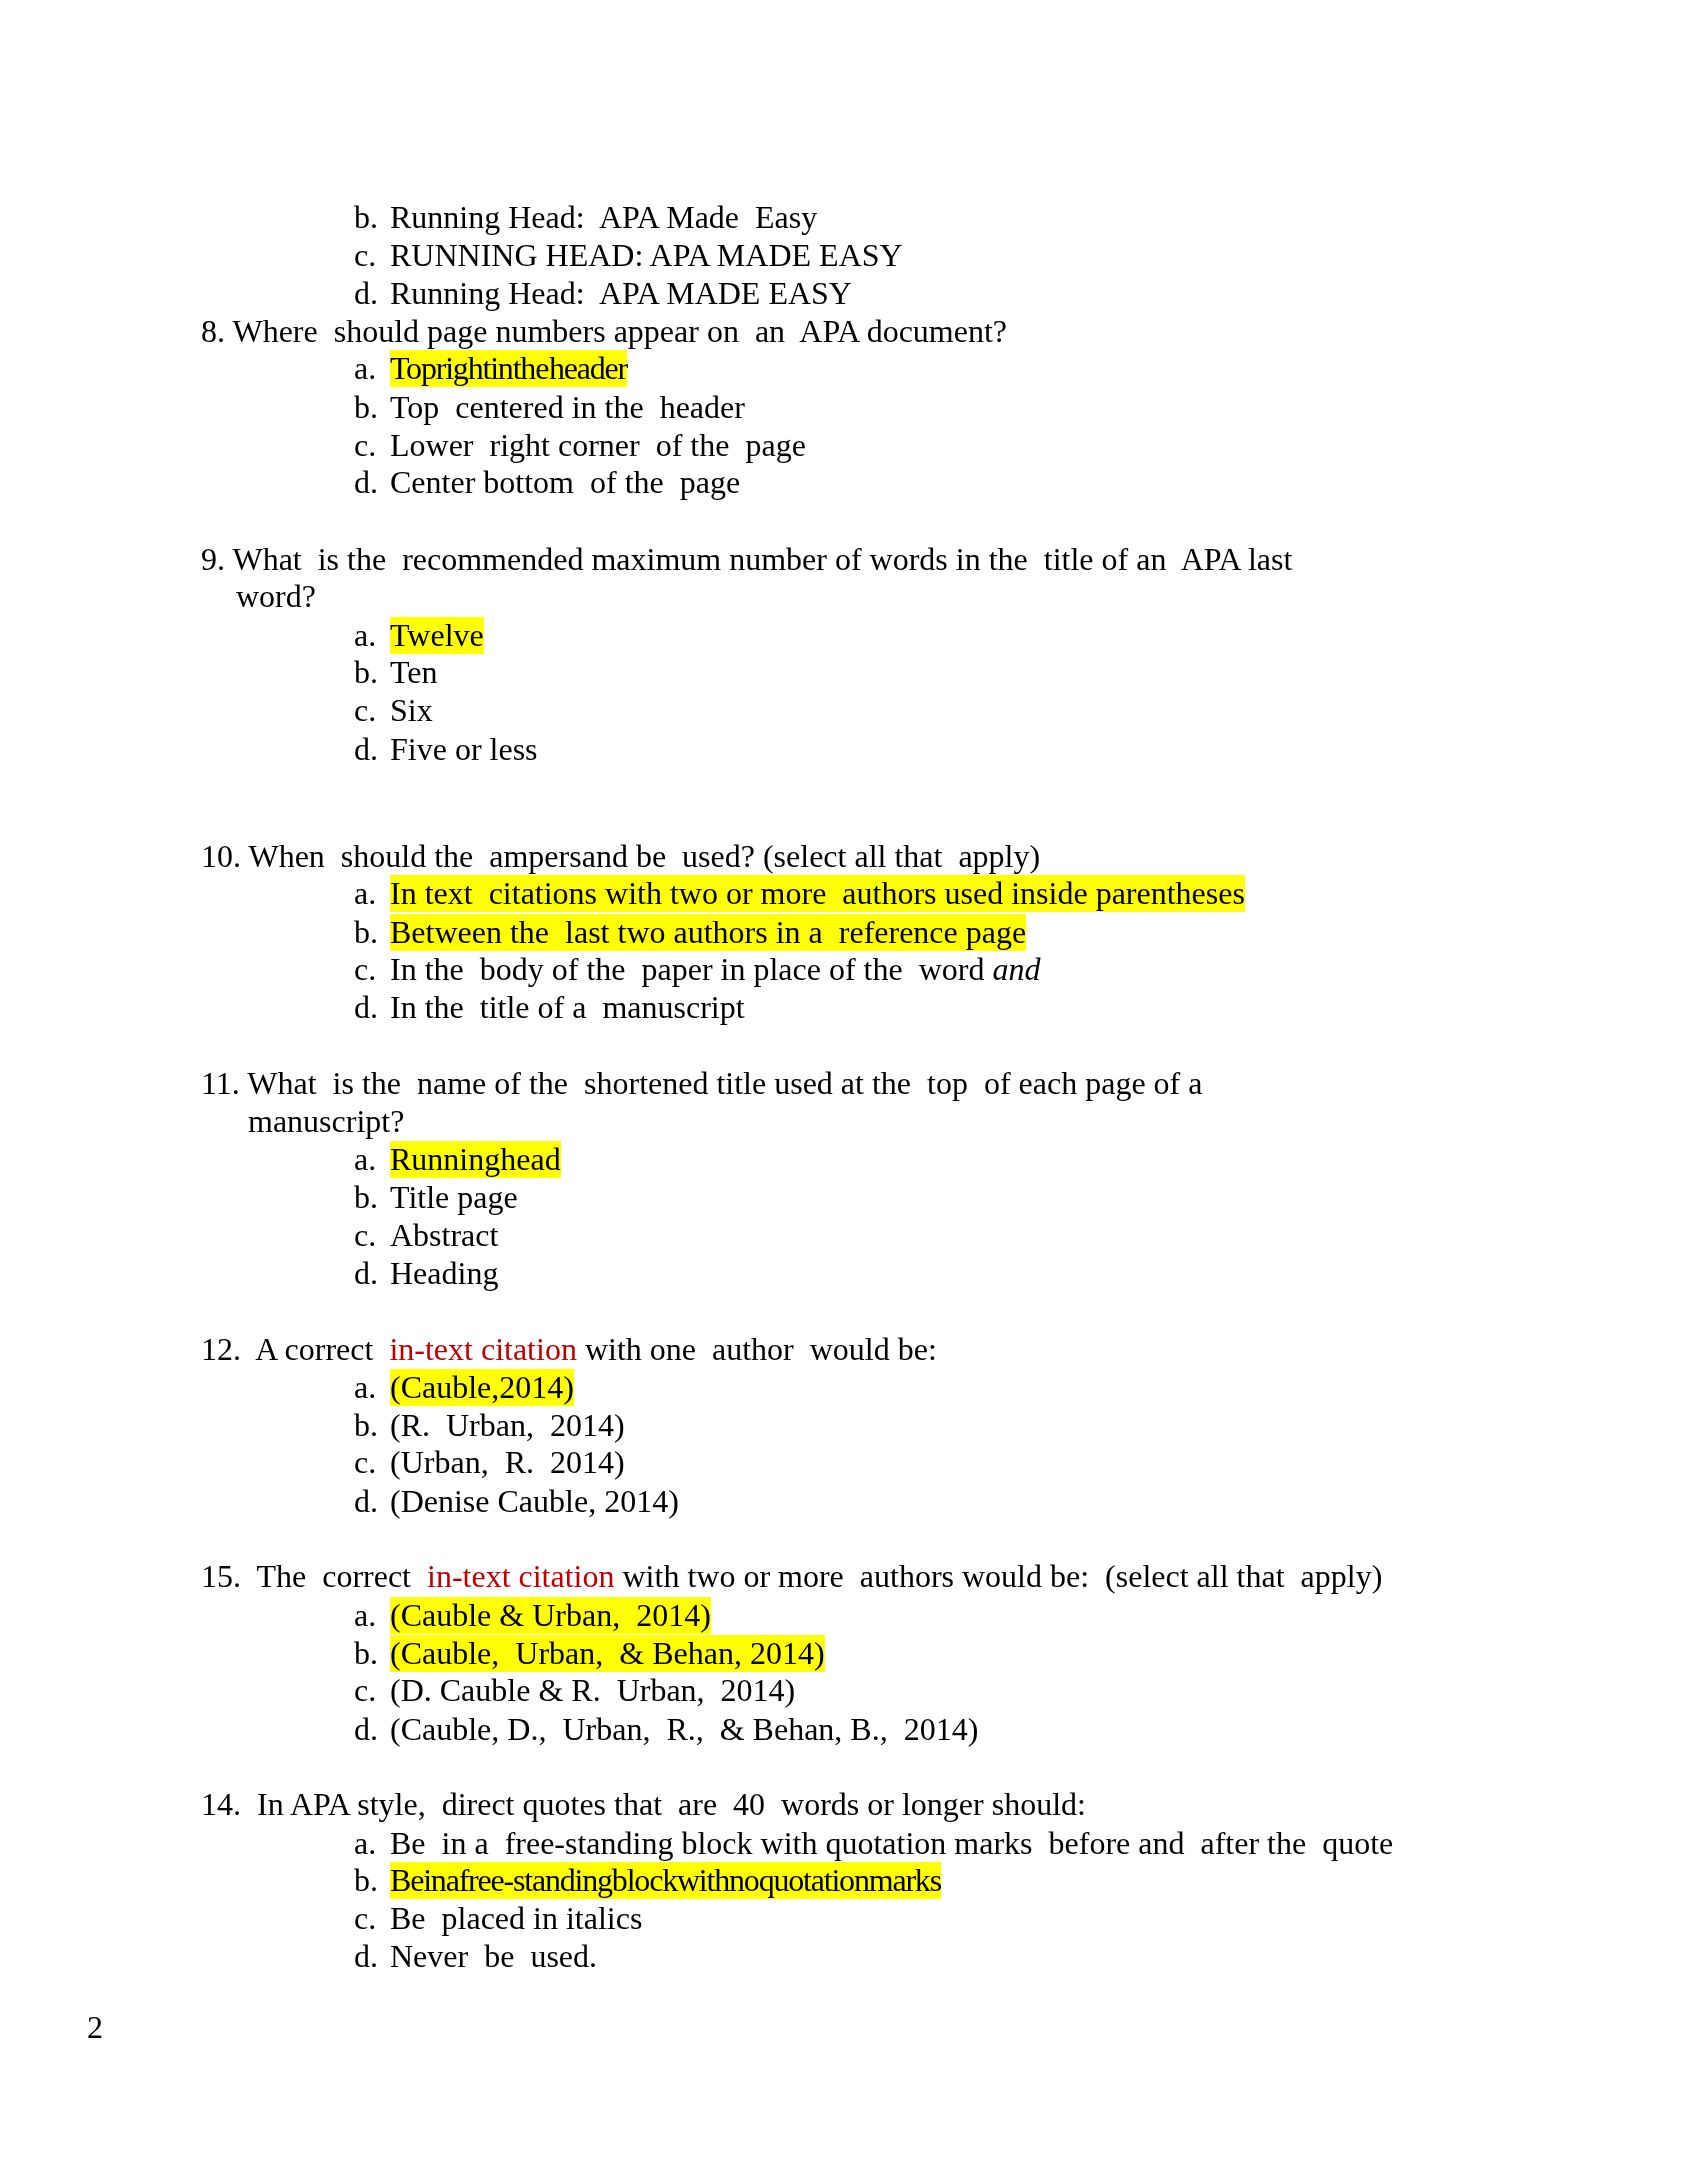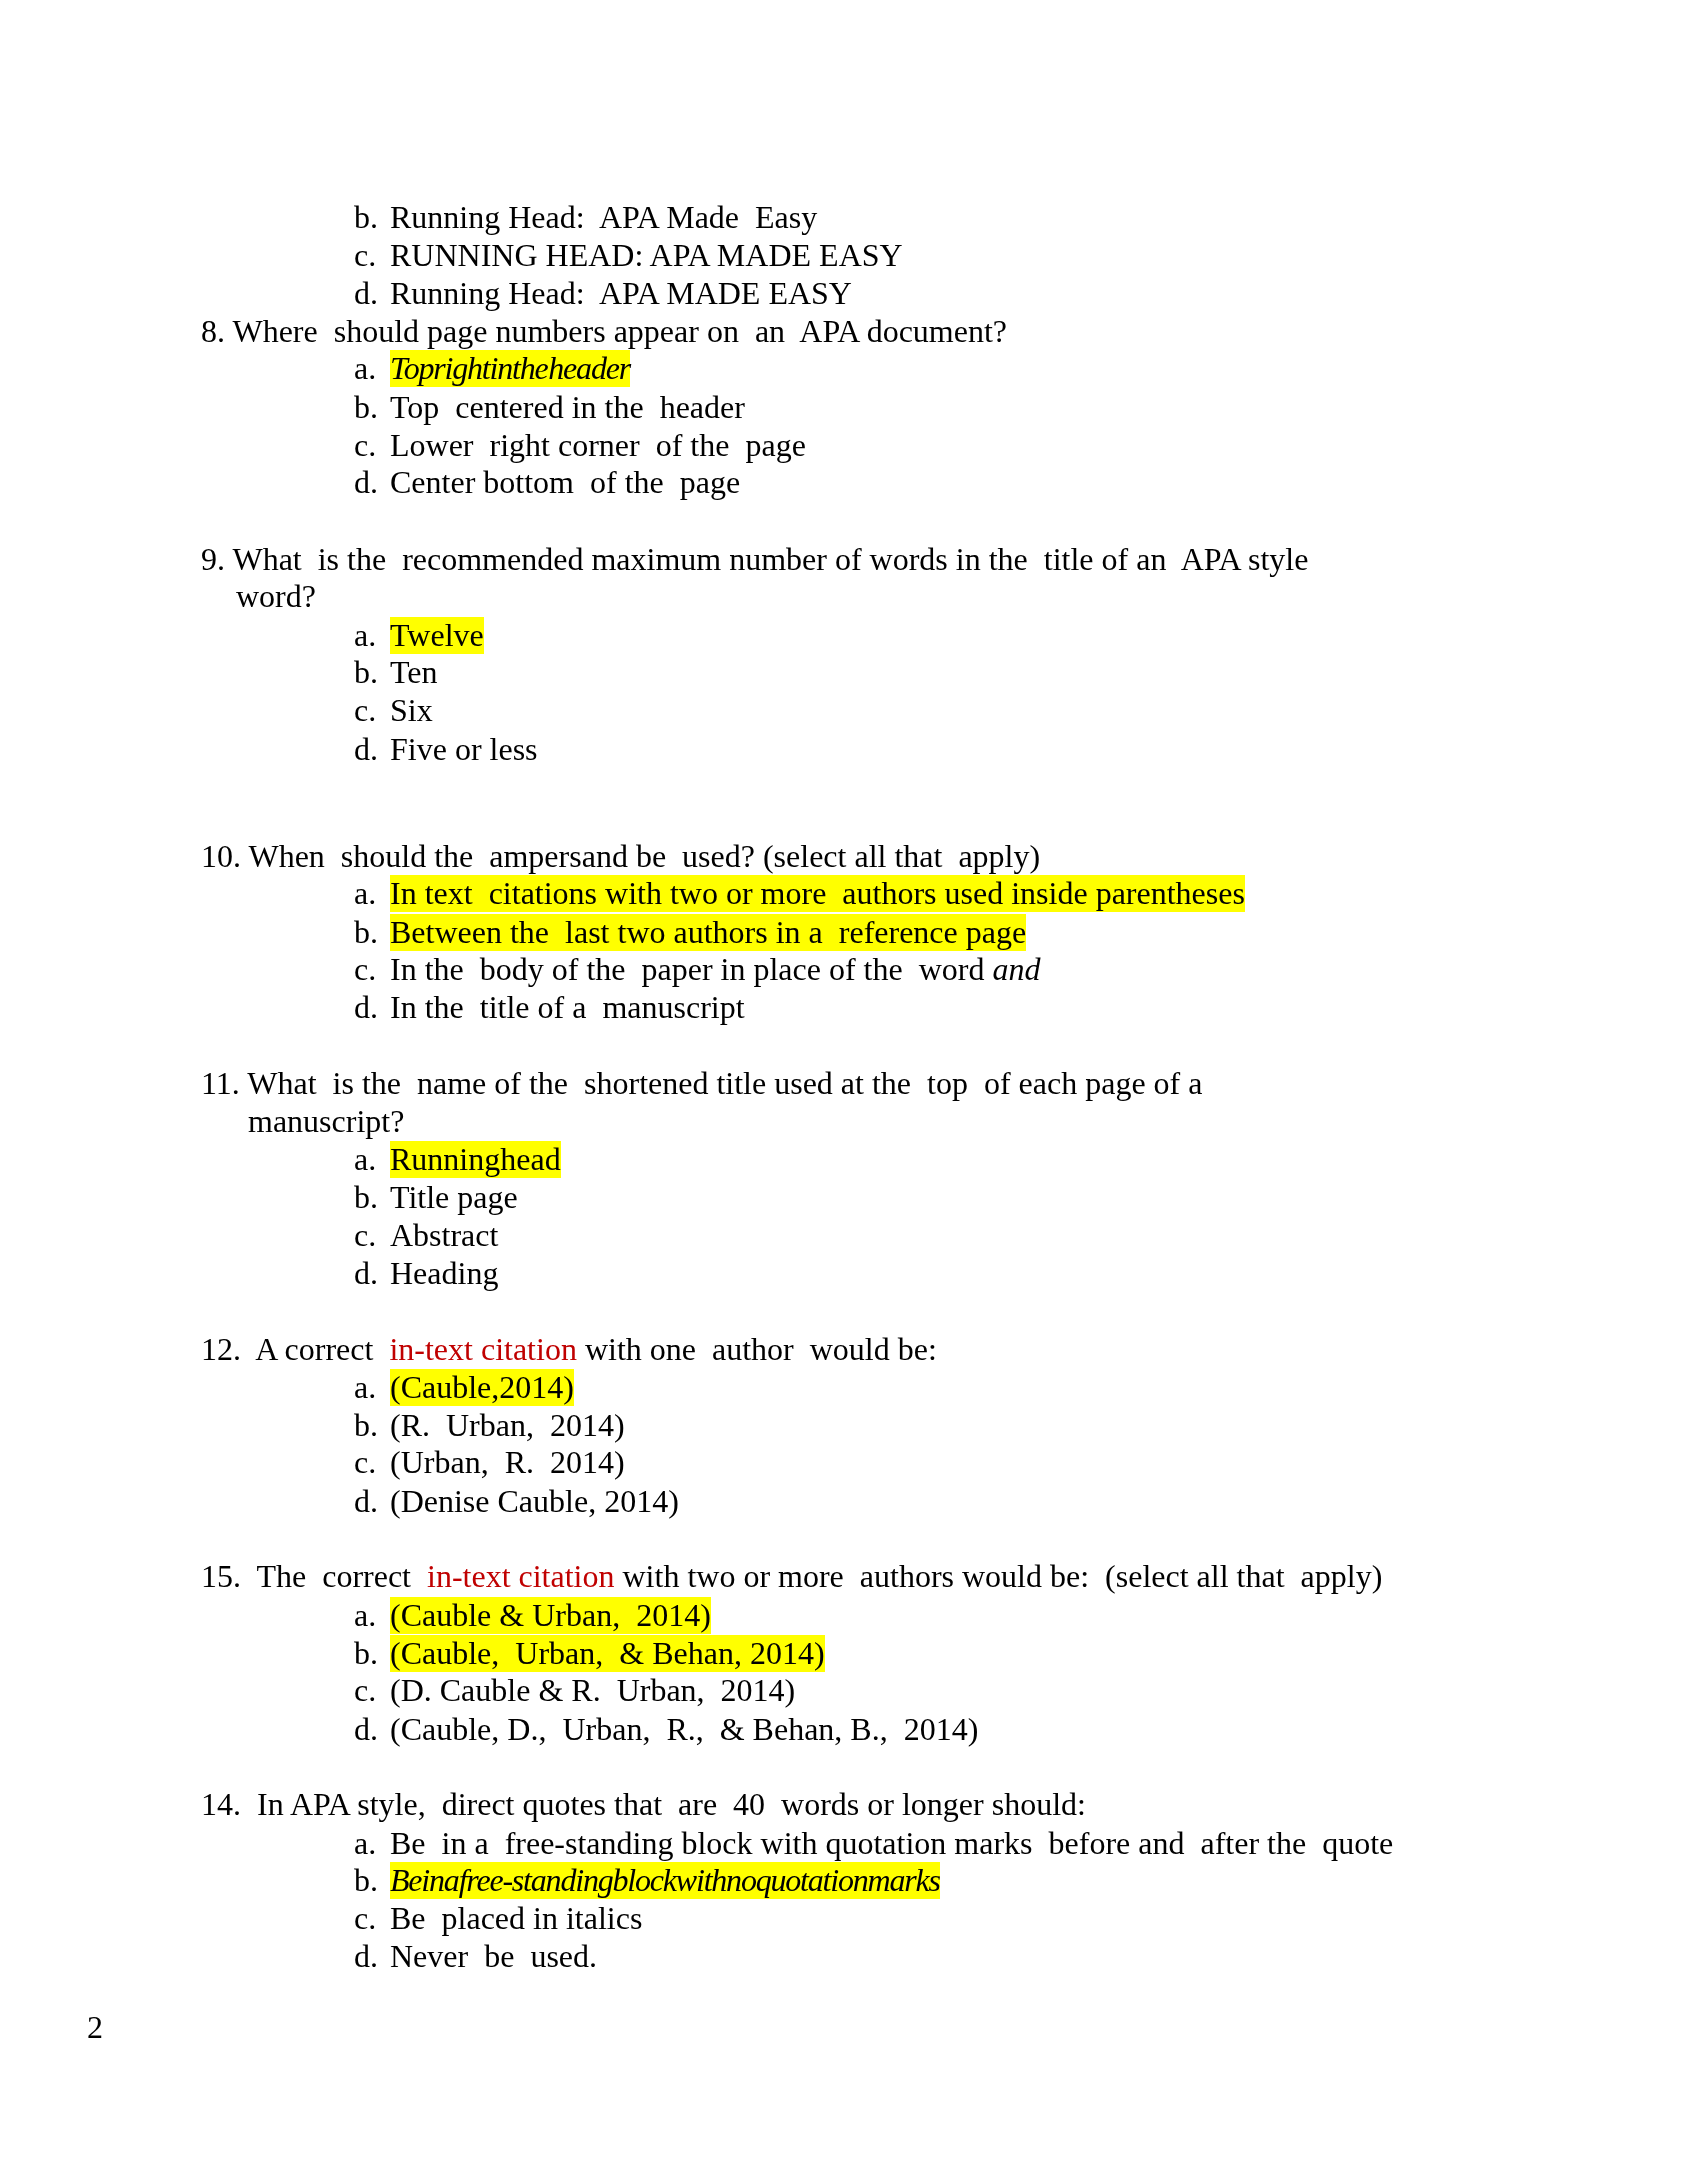--- a/index.html
+++ b/index.html
@@ -7,21 +7,21 @@
          font-family:"Liberation Serif", "DejaVu Serif", serif; font-size:32px; color:#000; }
   .line { position:absolute; height:37px; line-height:37px; white-space:pre; }
   .qnum { left:201px; }
   .cont { left:236px; }
   .cont11 { left:248px; }
   .opt-label { position:absolute; left:354px; height:37px; line-height:37px; white-space:pre; }
   .opt-text { position:absolute; left:390px; height:37px; line-height:37px; white-space:pre; }
   .hl { background:#FFFF00; }
   .red { color:#C00000; }
   .it { font-style:italic; }
-  .squeeze { letter-spacing:-1.2px; word-spacing:-6px;font-style:italic; }
+  .squeeze { letter-spacing:-1.2px; word-spacing:-6px; }
   .pagenum { position:absolute; left:87px; top:2009px; height:37px; line-height:37px; }
 </style>
 </head>
 <body>
 
 <div>
   <span class="opt-label" style="top:199px">b.</span>
   <span class="opt-text" style="top:199px">Running Head:  APA Made  Easy</span>
   <span class="opt-label" style="top:237px">c.</span>
   <span class="opt-text" style="top:237px">RUNNING HEAD: APA MADE EASY</span>
@@ -35,21 +35,21 @@
   <span class="opt-text hl squeeze" style="top:350px">Toprightinthe header</span>
   <span class="opt-label" style="top:389px">b.</span>
   <span class="opt-text" style="top:389px">Top  centered in the  header</span>
   <span class="opt-label" style="top:427px">c.</span>
   <span class="opt-text" style="top:427px">Lower  right corner  of the  page</span>
   <span class="opt-label" style="top:464px">d.</span>
   <span class="opt-text" style="top:464px">Center bottom  of the  page</span>
 </div>
 
 <div>
-  <div class="line qnum" style="top:541px"><span>9.</span> <span>What  is the  recommended maximum number of words in the  title of an  APA style</span></div>
+  <div class="line qnum" style="top:541px"><span>9.</span> <span>What  is the  recommended maximum number of words in the  title of an  APA last</span></div>
   <div class="line cont" style="top:578px">word?</div>
   <span class="opt-label" style="top:617px">a.</span>
   <span class="opt-text hl" style="top:617px">Twelve</span>
   <span class="opt-label" style="top:654px">b.</span>
   <span class="opt-text" style="top:654px">Ten</span>
   <span class="opt-label" style="top:692px">c.</span>
   <span class="opt-text" style="top:692px">Six</span>
   <span class="opt-label" style="top:731px">d.</span>
   <span class="opt-text" style="top:731px">Five or less</span>
 </div>

